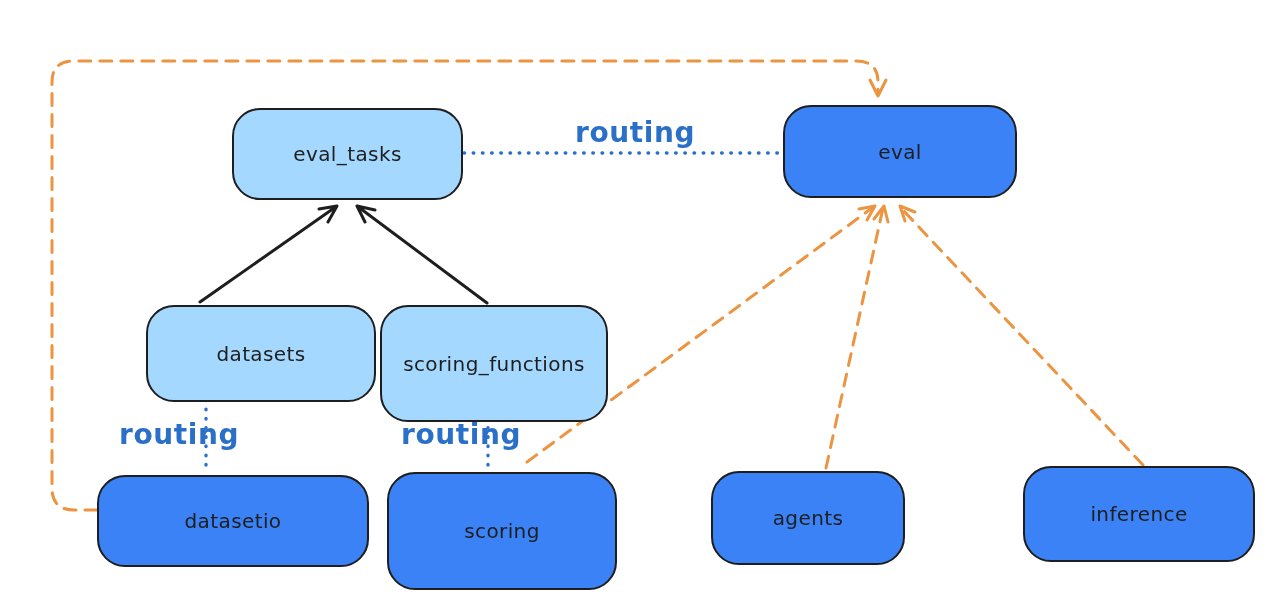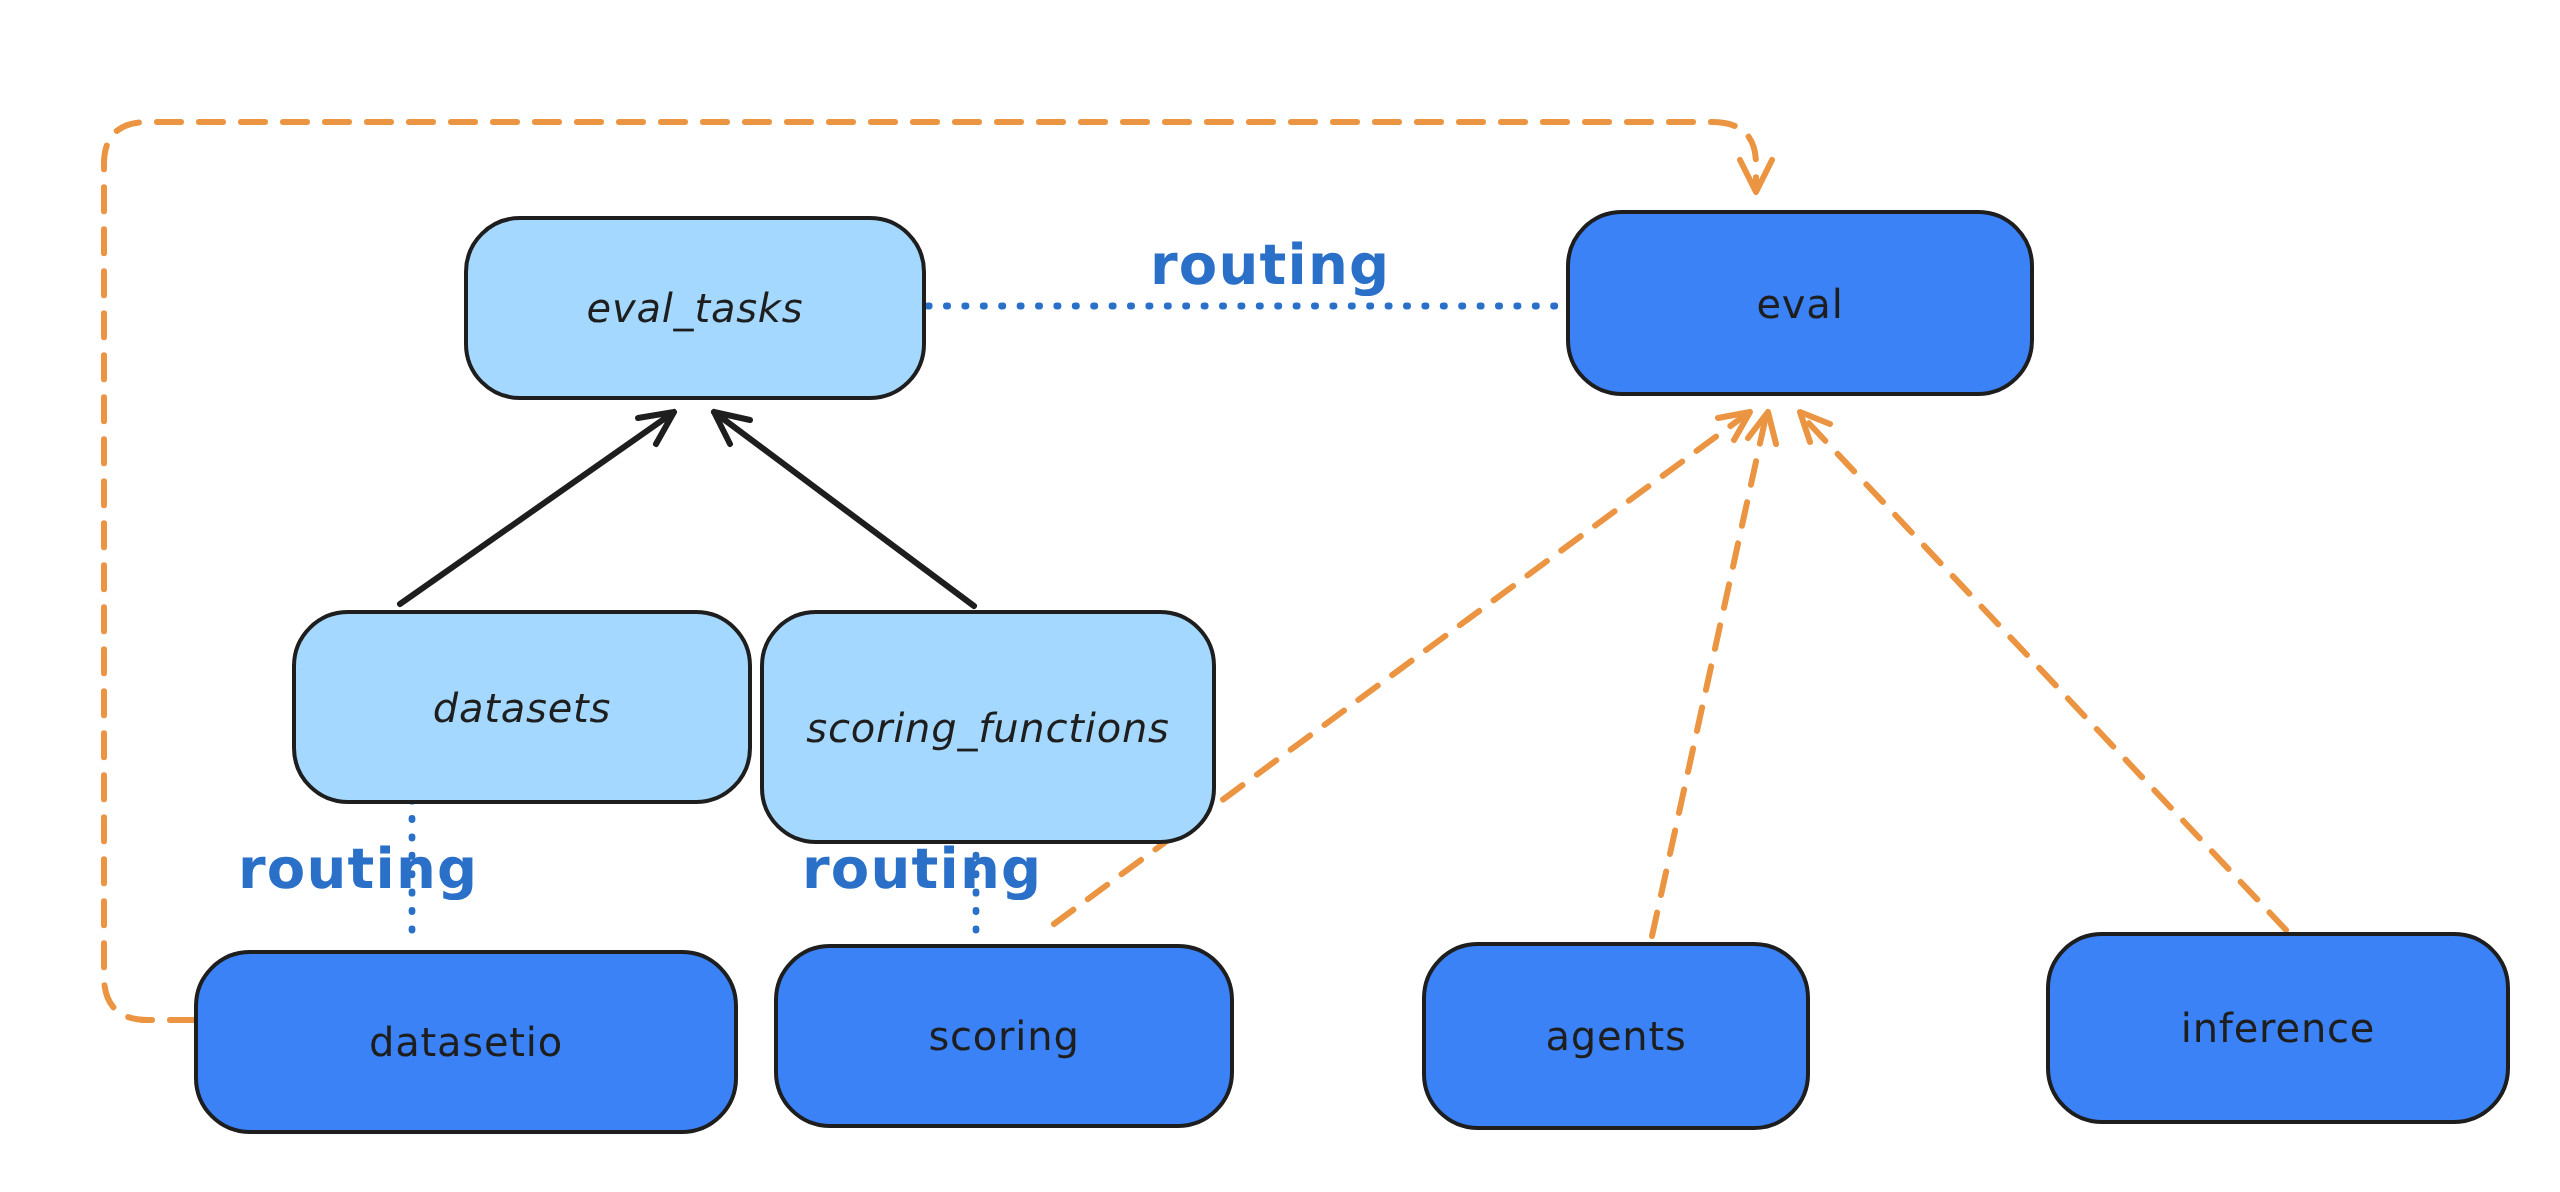--- a/index.html
+++ b/index.html
@@ -7,33 +7,33 @@
     position:relative;width:1280px;height:596px;background:#ffffff;
     font-family:"DejaVu Sans", sans-serif;overflow:hidden;
   }
   .edges-svg{position:absolute;left:0;top:0;width:1280px;height:596px;}
   .node{
     position:absolute;border:2.5px solid #1e1e1e;border-radius:28px;
     display:flex;align-items:center;justify-content:center;
     font-size:20px;color:#1e1e1e;letter-spacing:0.4px;
     box-sizing:border-box;
   }
-  .node-blue{background:#a5d8ff;font-style:italic;}
+  .node-blue{background:#a5d8ff;}
   .node-green{background:#3b82f6;}
   .edge-label{
     position:absolute;color:#2b70c8;font-weight:bold;font-size:28px;
     letter-spacing:0.6px;white-space:nowrap;
   }
   
   #node-eval-tasks{left:232px;top:108px;width:231px;height:92px;}
   #node-eval{left:783px;top:105px;width:234px;height:93px;}
   #node-datasets{left:98px;top:305px;width:230px;height:97px;margin-left:48px;}
   #node-scoring-functions{left:380px;top:305px;width:228px;height:117px;}
   #node-datasetio{left:97px;top:475px;width:272px;height:92px;}
-  #node-scoring{left:387px;top:472px;width:230px;height:92px;}
+  #node-scoring{left:387px;top:472px;width:230px;height:118px;}
   #node-agents{left:711px;top:471px;width:194px;height:94px;}
   #node-inference{left:1023px;top:466px;width:232px;height:96px;}
   #edge-label-h{left:575px;top:116px;}
   #edge-label-v1{left:119px;top:418px;}
   #edge-label-v2{left:401px;top:418px;}
 </style>
 </head>
 <body>
 
 <div class="canvas">

